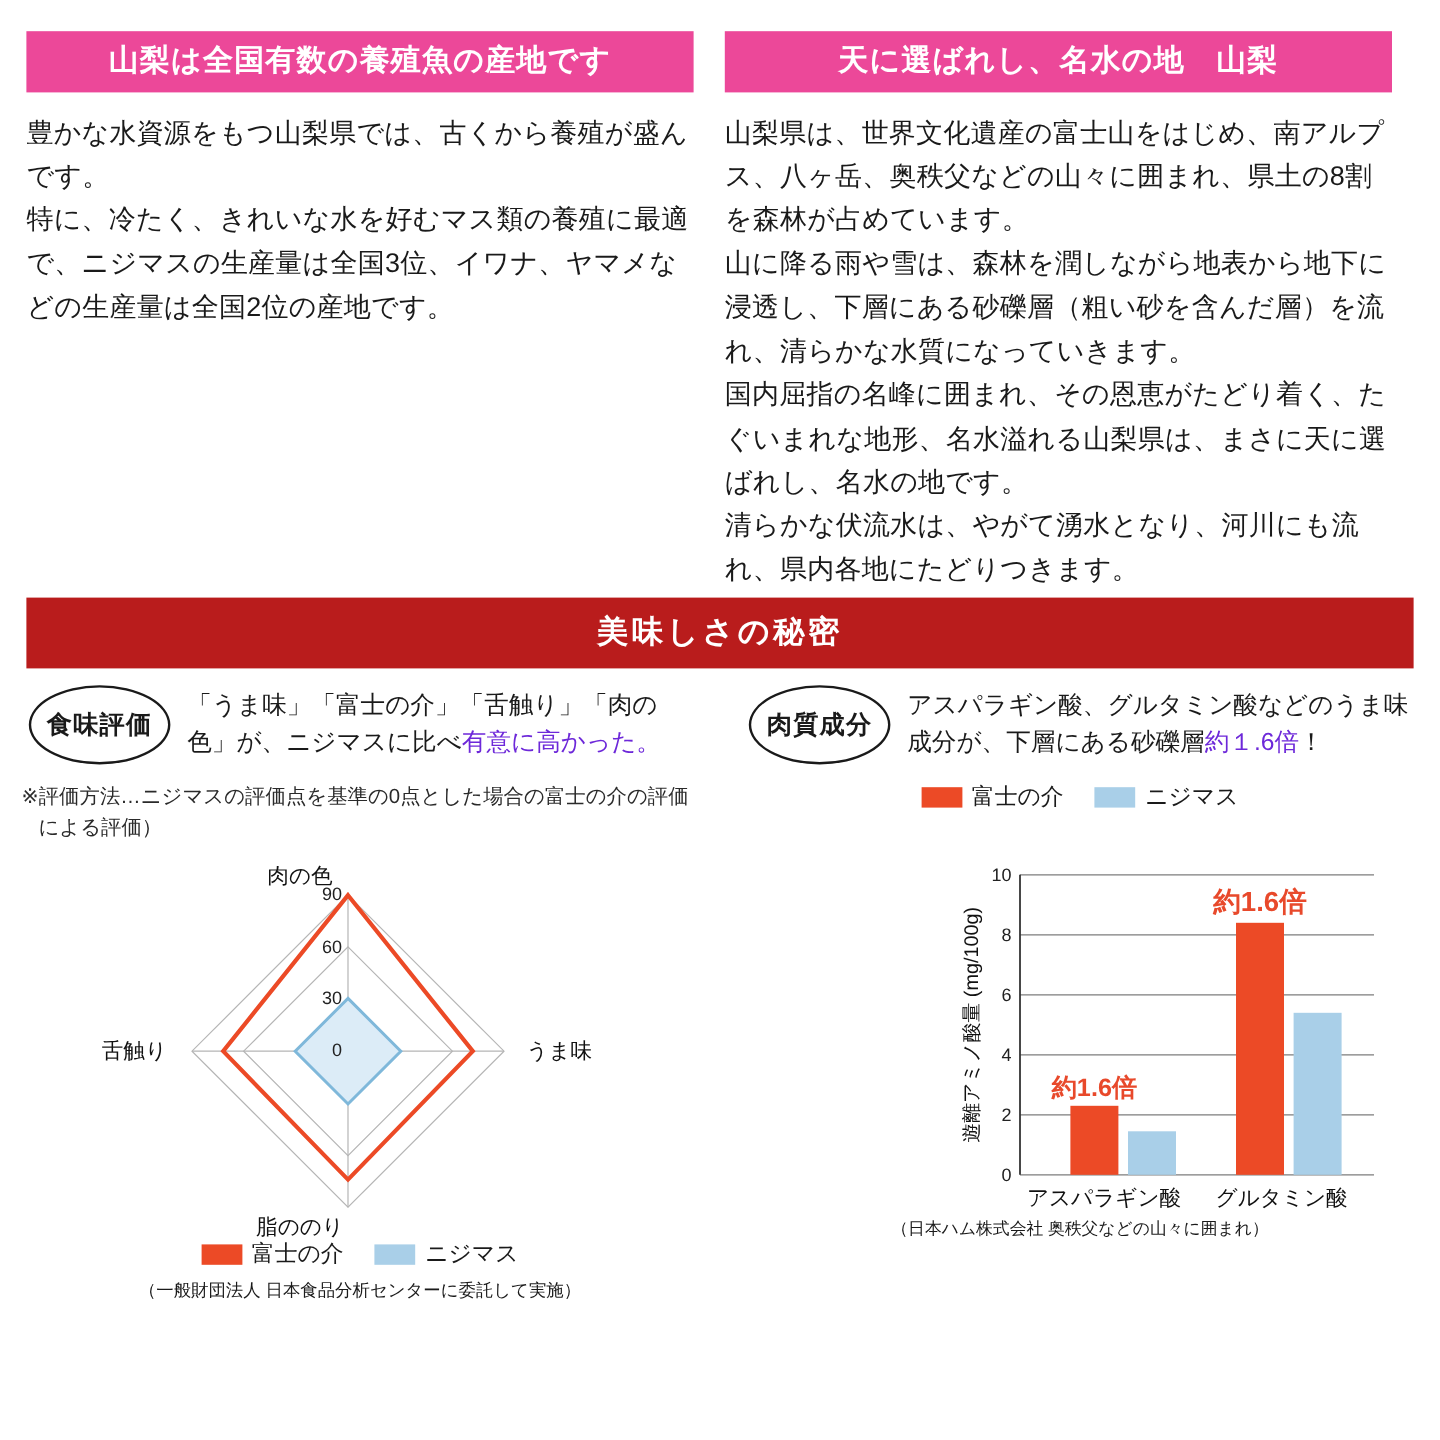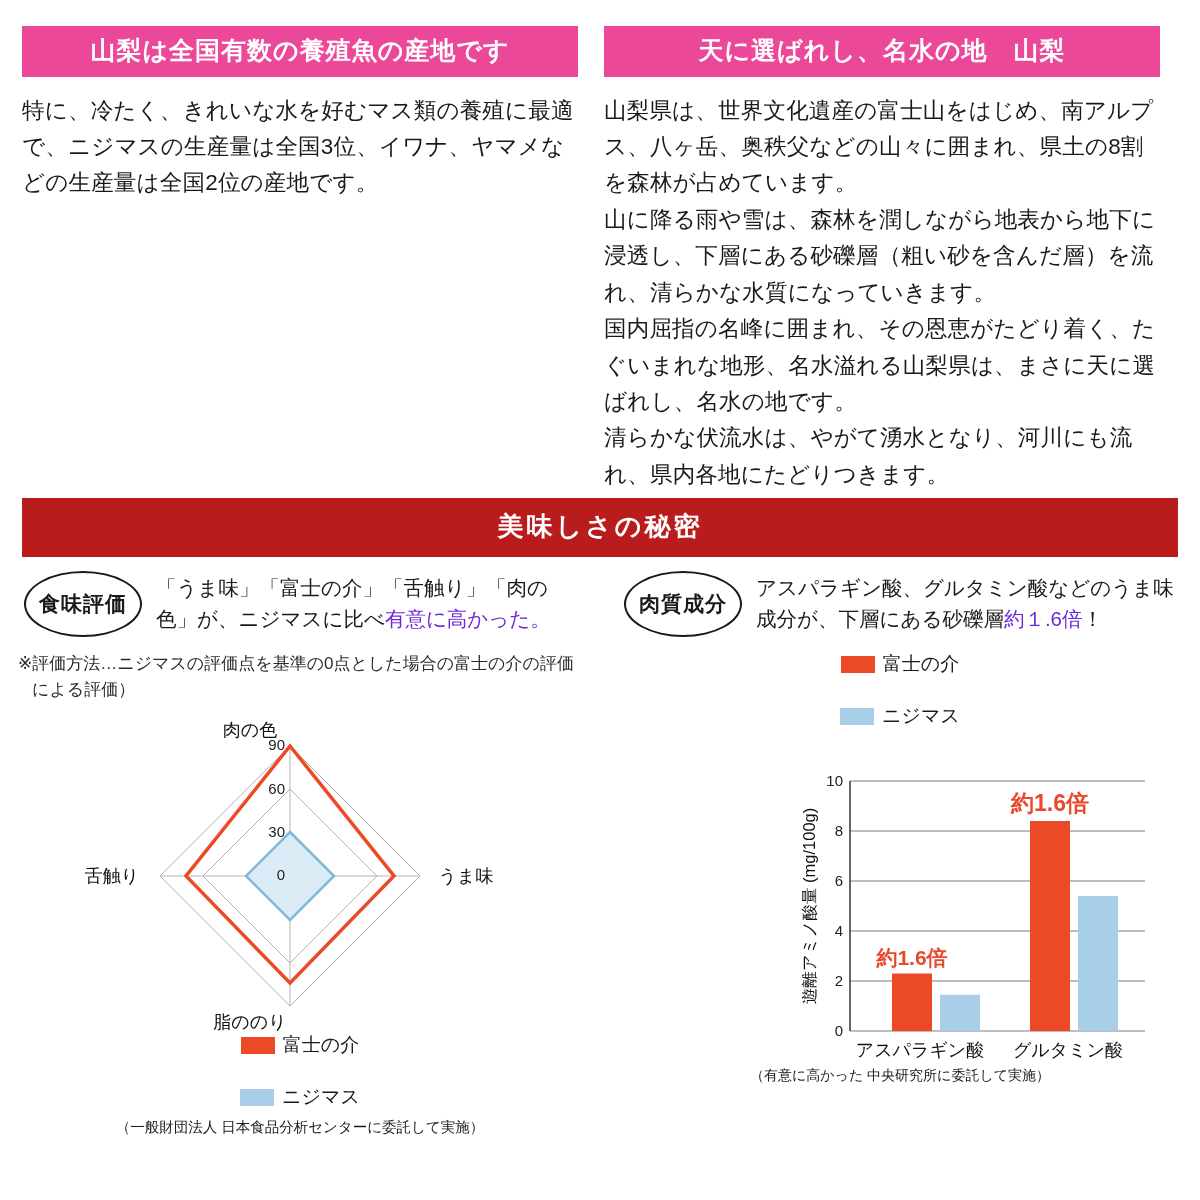--- a/index.html
+++ b/index.html
@@ -68,41 +68,42 @@
   .accent { color: #6d28d9; }
 
   .note {
     font-size: 17px; line-height: 1.5;
     padding: 14px 22px 0 18px;
     color: #2a2a2a;
   }
   .note .indent { display: block; padding-left: 14px; }
 
   
-  .legend { display: flex; align-items: center; justify-content: center; gap: 26px; font-size: 19px; flex-direction: column; }
+  .legend { display: flex; align-items: center; justify-content: center; gap: 26px; font-size: 19px; }
   .legend .item { display: flex; align-items: center; gap: 8px; }
   .swatch { width: 34px; height: 17px; display: inline-block; }
   .sw-orange { background: #ec4a26; }
   .sw-blue { background: #a9cfe8; }
 
   .credit { text-align: center; font-size: 14.5px; margin-top: 8px; color: #1a1a1a; }
   .credit.right { font-size: 14px; }
 
   svg { display: block; }
 </style>
 </head>
 <body>
 
 <div class="page">
 
   <div class="top">
 
     <div class="col">
       <div class="hdr-bar">山梨は全国有数の養殖魚の産地です</div>
       <div class="body-text">
+        <p>豊かな水資源をもつ山梨県では、古くから養殖が盛んです。</p>
         <p>特に、冷たく、きれいな水を好むマス類の養殖に最適で、ニジマスの生産量は全国3位、イワナ、ヤマメなどの生産量は全国2位の産地です。</p>
       </div>
     </div>
 
     <div class="col">
       <div class="hdr-bar">天に選ばれし、名水の地　山梨</div>
       <div class="body-text">
         <p>山梨県は、世界文化遺産の富士山をはじめ、南アルプス、八ヶ岳、奥秩父などの山々に囲まれ、県土の8割を森林が占めています。</p>
         <p>山に降る雨や雪は、森林を潤しながら地表から地下に浸透し、下層にある砂礫層（粗い砂を含んだ層）を流れ、清らかな水質になっていきます。</p>
         <p>国内屈指の名峰に囲まれ、その恩恵がたどり着く、たぐいまれな地形、名水溢れる山梨県は、まさに天に選ばれし、名水の地です。</p>
@@ -222,16 +223,16 @@
 
           <rect x="430" y="90" width="40" height="210" fill="#ec4a26"></rect>
           <rect x="478" y="165" width="40" height="135" fill="#a9cfe8"></rect>
           <text x="450" y="80" font-size="23" font-weight="bold" text-anchor="middle" fill="#e8492b" font-family="Liberation Sans, sans-serif">約1.6倍</text>
 
           <text x="320" y="325" font-size="18" text-anchor="middle" fill="#111" font-family="Liberation Sans, sans-serif">アスパラギン酸</text>
           <text x="468" y="325" font-size="18" text-anchor="middle" fill="#111" font-family="Liberation Sans, sans-serif">グルタミン酸</text>
         </svg>
       </div>
 
-      <div class="credit right" style="margin-top:-14px;">（有意に高かった 中央研究所に委託して実施）</div>
+      <div class="credit right" style="margin-top:-14px;">（日本ハム株式会社 奥秩父などの山々に囲まれ）</div>
     </div>
   </div>
 </div>
 
 </body></html>

